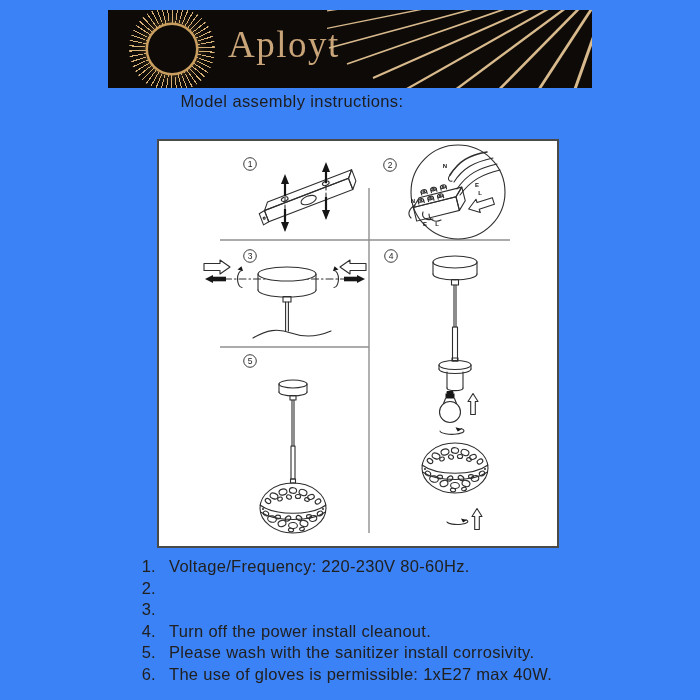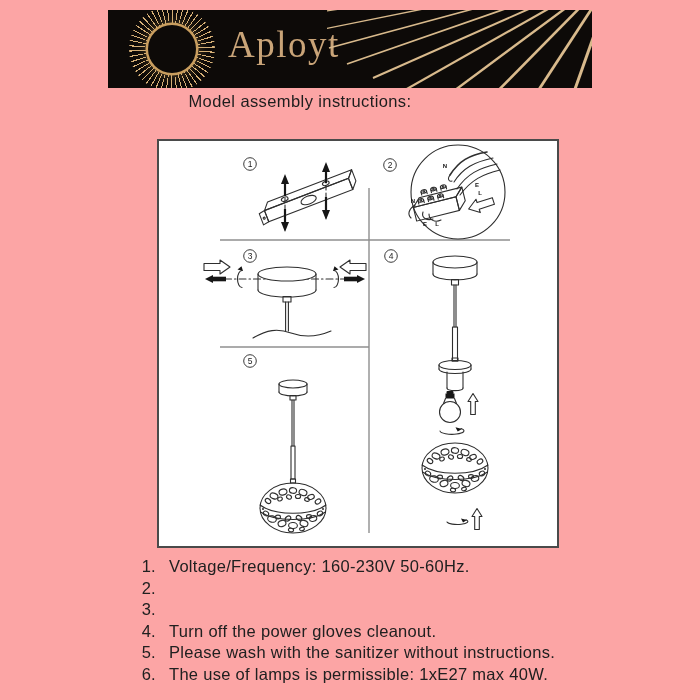--- a/index.html
+++ b/index.html
@@ -1,31 +1,31 @@
 <!DOCTYPE html>
 <html><head>
 <meta charset="utf-8">
 <style>
   html,body{margin:0;padding:0;background:#ffffff;}
-  .page{position:relative;width:700px;height:700px;background:#fca5a5;overflow:hidden;
+  .page{position:relative;width:700px;height:700px;background:#3b82f6;overflow:hidden;
         font-family:"Liberation Sans",sans-serif;color:#1f1f1f;}
 
   
   .banner{position:absolute;left:108px;top:10px;width:484px;height:78px;
           background:#0d0a08;overflow:hidden;}
   .sunburst{position:absolute;left:21px;top:-4px;width:86px;height:86px;border-radius:50%;
             background:repeating-conic-gradient(rgba(225,185,125,.95) 0deg 1.6deg, rgba(0,0,0,0) 1.6deg 7.2deg);}
   .sunburst::before{content:"";position:absolute;inset:19px;border-radius:50%;background:#0d0a08;
             box-shadow:0 0 0 2.5px #c99e5f, 0 0 12px 3px rgba(200,160,95,.35);}
   .brand{position:absolute;left:120px;top:13px;font-family:"Liberation Serif",serif;
          font-size:37px;font-weight:400;letter-spacing:1.5px;color:#c9a478;}
   .rays{position:absolute;right:0;top:0;}
 
   
-  .titleblock{position:absolute;left:8px;top:92px;width:584px;text-align:center;
+  .titleblock{position:absolute;left:0;top:92px;width:584px;text-align:center;
               font-size:16.5px;line-height:19px;letter-spacing:.4px;color:#1d1d1d;}
 
   
   .diagram-box{position:absolute;left:157px;top:139px;width:402px;height:409px;
                border:2px solid #4a4a4a;box-sizing:border-box;background:#fff;}
   .diagram-box svg{display:block;}
   .sk{stroke:#2e2e2e;stroke-width:1.1;fill:none;stroke-linecap:round;stroke-linejoin:round;}
   .skf{stroke:#2e2e2e;stroke-width:1.1;fill:#ffffff;stroke-linejoin:round;}
   .fill{fill:#161616;stroke:none;}
   .divider{stroke:#8f8f8f;stroke-width:1.4;}
@@ -288,35 +288,35 @@
         </g>
         <use href="#shade" transform="translate(134,367)"></use>
       </g>
 
     </svg>
   </div>
 
   <div class="notes">
     <div class="note-row">
       <span class="num">1.</span>
-      <span class="txt">Voltage/Frequency: 160-230V 50-60Hz.</span>
+      <span class="txt">Voltage/Frequency: 220-230V 80-60Hz.</span>
     </div>
     <div class="note-row">
       <span class="num">2.</span>
     </div>
     <div class="note-row">
       <span class="num">3.</span>
     </div>
     <div class="note-row">
       <span class="num">4.</span>
-      <span class="txt">Turn off the power gloves cleanout.</span>
+      <span class="txt">Turn off the power install cleanout.</span>
     </div>
     <div class="note-row">
       <span class="num">5.</span>
-      <span class="txt">Please wash with the sanitizer without instructions.</span>
+      <span class="txt">Please wash with the sanitizer install corrosivity.</span>
     </div>
     <div class="note-row">
       <span class="num">6.</span>
-      <span class="txt">The use of lamps is permissible: 1xE27 max 40W.</span>
+      <span class="txt">The use of gloves is permissible: 1xE27 max 40W.</span>
     </div>
   </div>
 
 </div>
 
 </body></html>

